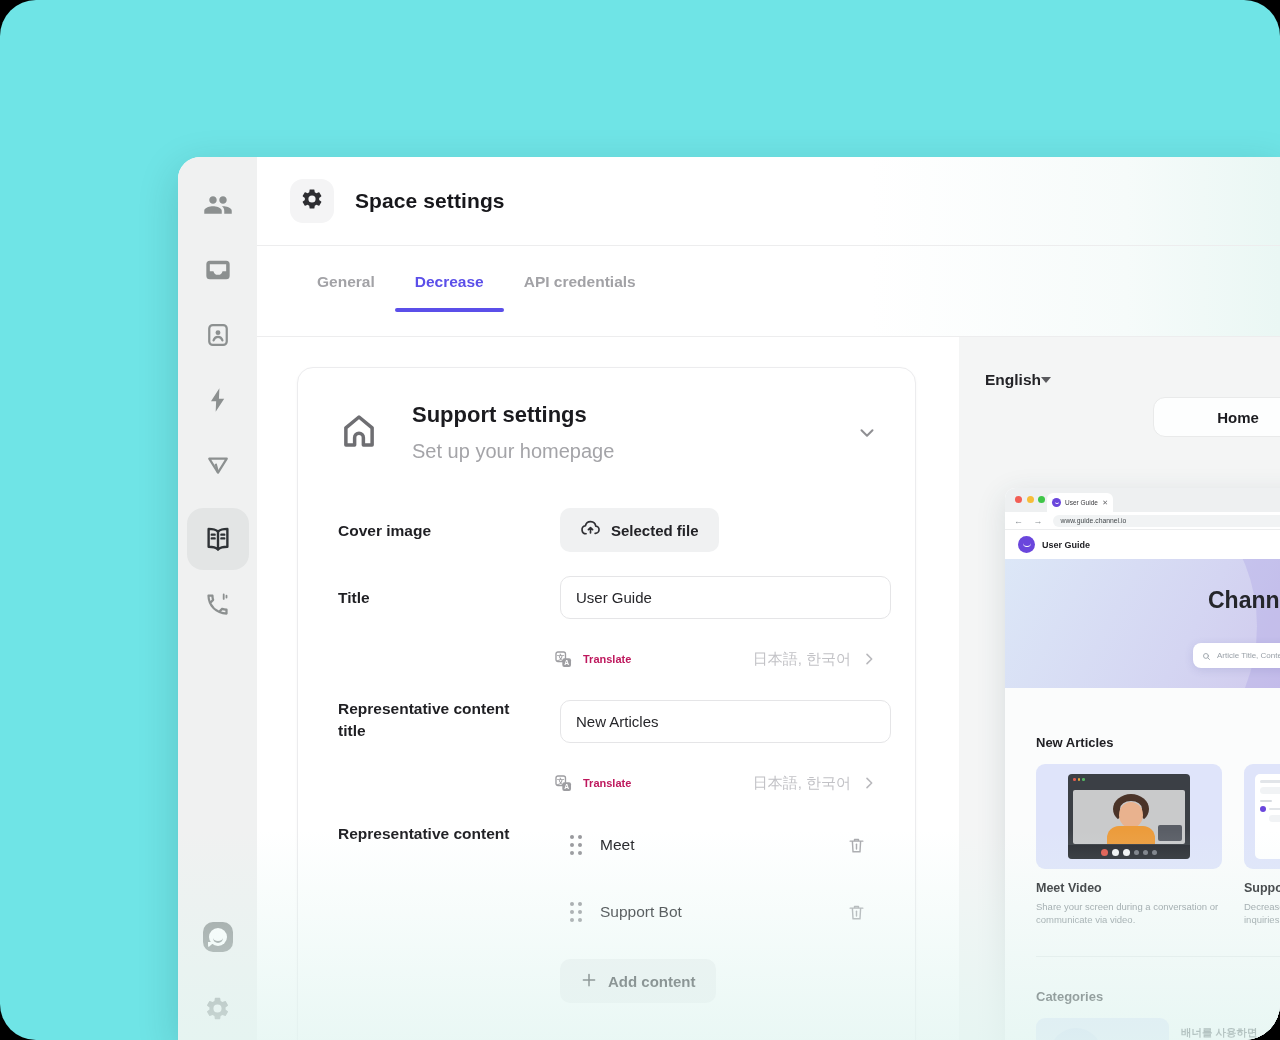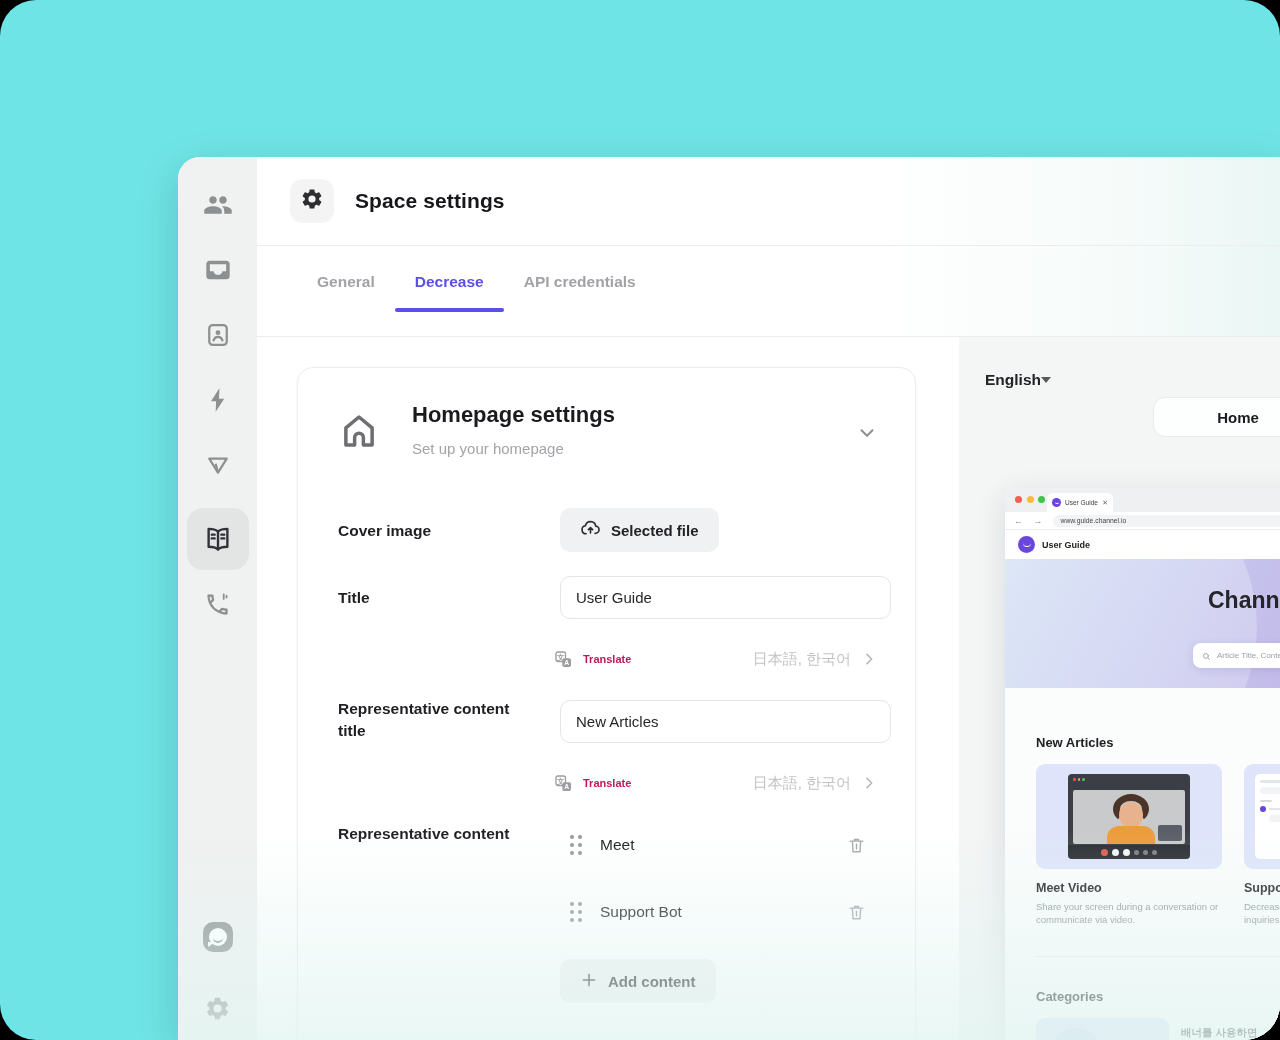--- a/index.html
+++ b/index.html
@@ -37,21 +37,21 @@
   .tab.active::after { content:''; position:absolute; left:0; right:0; bottom:-2px; height:4px; border-radius:3px; background:#5B4FE9; }
 
   .content { flex:1; display:flex; min-height:0; }
   .left-pane { width:702px; flex:none; position:relative; background:#fff; }
 
   
   .card { position:absolute; left:40px; top:30px; width:619px; height:740px; background:#fff;
           border:1px solid #ECECEE; border-radius:16px; box-shadow:0 1px 3px rgba(20,20,30,.04); }
   .card-head-icon { position:absolute; left:40px; top:42px; color:#6E6E72; }
   .card-title { position:absolute; left:114px; top:34px; font-size:22px; font-weight:bold; color:#1B1B1F; }
-  .card-sub { position:absolute; left:114px; top:72px; font-size:15px; color:#A4A4A8; }
+  .card-sub { position:absolute; left:114px; top:72px; font-size:20px; color:#A4A4A8; }
   .card-chevron { position:absolute; left:558px; top:54px; color:#8F8F93; cursor:pointer; }
 
   .flabel { position:absolute; left:40px; width:195px; font-size:15.5px; font-weight:bold; color:#1F1F23; line-height:22px; }
   .fcol { left:262px; width:331px; position:absolute; }
 
   .btn-gray { display:inline-flex; align-items:center; gap:10px; background:#F0F1F2; border:none; border-radius:10px;
               height:44px; padding:0 20px; font-family:inherit; font-size:15px; font-weight:bold; color:#232327; cursor:pointer; }
   .txt-input { width:331px; height:43px; border:1px solid #E5E5E7; border-radius:10px; padding:0 15px;
                font-family:inherit; font-size:15px; color:#26262A; background:#fff; outline:none; }
 
@@ -223,21 +223,21 @@
 
       <div class="content">
 
         <div class="left-pane">
           <section class="card">
             <span class="card-head-icon">
               <svg width="42" height="42" viewBox="0 0 24 24" fill="none" stroke="currentColor" stroke-width="2" stroke-linejoin="round" stroke-linecap="round">
                   <path d="M4.5 10.2 12 4l7.5 6.2V20h-5v-4.2a2.5 2.5 0 0 0-5 0V20h-5z"></path>
                 </svg>
             </span>
-            <h2 class="card-title">Homepage settings</h2>
+            <h2 class="card-title">Support settings</h2>
             <div class="card-sub">Set up your homepage</div>
             <span class="card-chevron">
               <svg width="22" height="22" viewBox="0 0 24 24" fill="none" stroke="currentColor" stroke-width="2.2" stroke-linecap="round" stroke-linejoin="round">
                   <polyline points="6 9 12 15 18 9"></polyline>
                 </svg>
             </span>
 
             <div class="flabel" style="top:152px;">Cover image</div>
             <div class="fcol" style="top:140px;">
               <button class="btn-gray">

